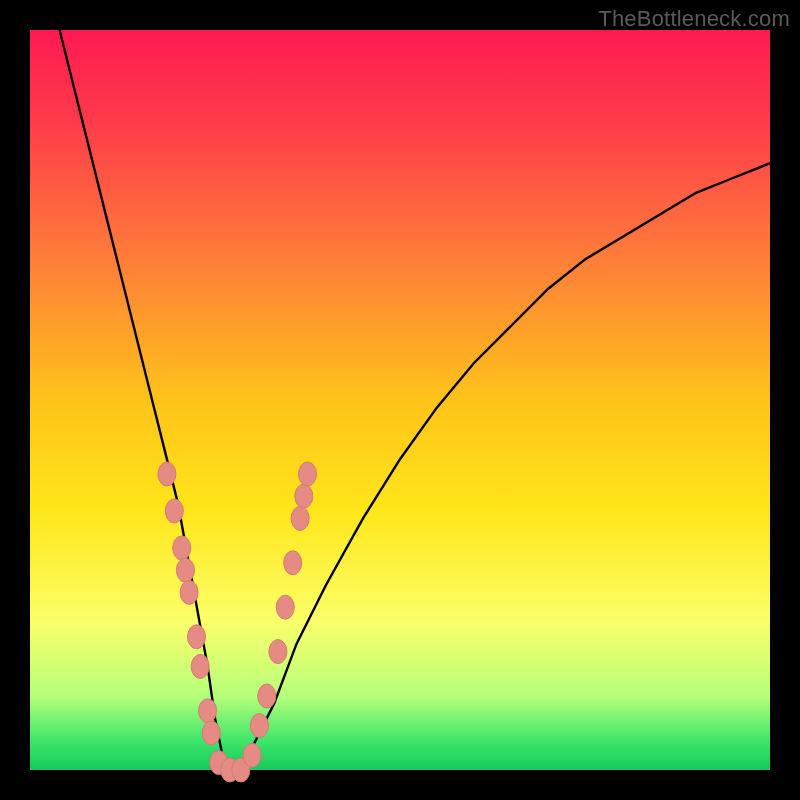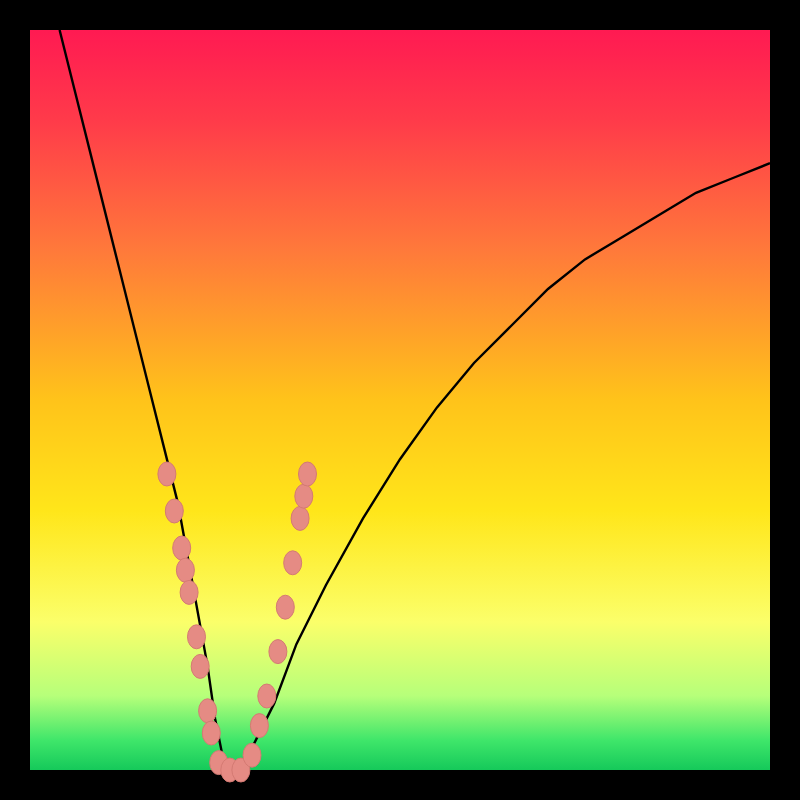--- a/index.html
+++ b/index.html
@@ -70,13 +70,14 @@
           <ellipse cx="236.8" cy="666.0" rx="9" ry="12" fill="#e58b84" stroke="#d47a73" stroke-width="1"></ellipse>
           <ellipse cx="247.9" cy="621.6" rx="9" ry="12" fill="#e58b84" stroke="#d47a73" stroke-width="1"></ellipse>
           <ellipse cx="255.3" cy="577.2" rx="9" ry="12" fill="#e58b84" stroke="#d47a73" stroke-width="1"></ellipse>
           <ellipse cx="262.7" cy="532.8" rx="9" ry="12" fill="#e58b84" stroke="#d47a73" stroke-width="1"></ellipse>
           <ellipse cx="270.1" cy="488.4" rx="9" ry="12" fill="#e58b84" stroke="#d47a73" stroke-width="1"></ellipse>
           <ellipse cx="273.8" cy="466.2" rx="9" ry="12" fill="#e58b84" stroke="#d47a73" stroke-width="1"></ellipse>
           <ellipse cx="277.5" cy="444.0" rx="9" ry="12" fill="#e58b84" stroke="#d47a73" stroke-width="1"></ellipse>
         </g>
     </svg>
   </div>
+  <div class="watermark">TheBottleneck.com</div>
 </div>
 
 </body></html>

